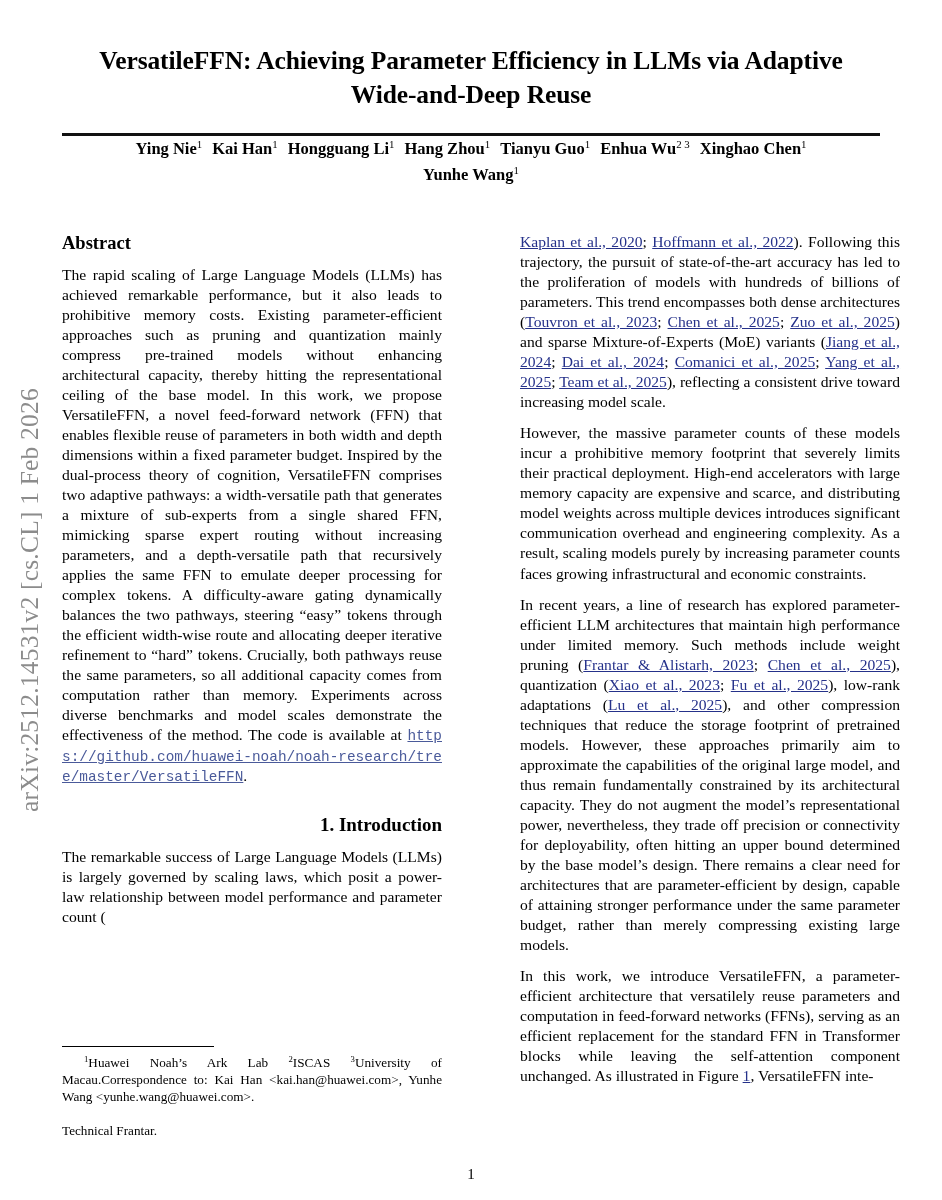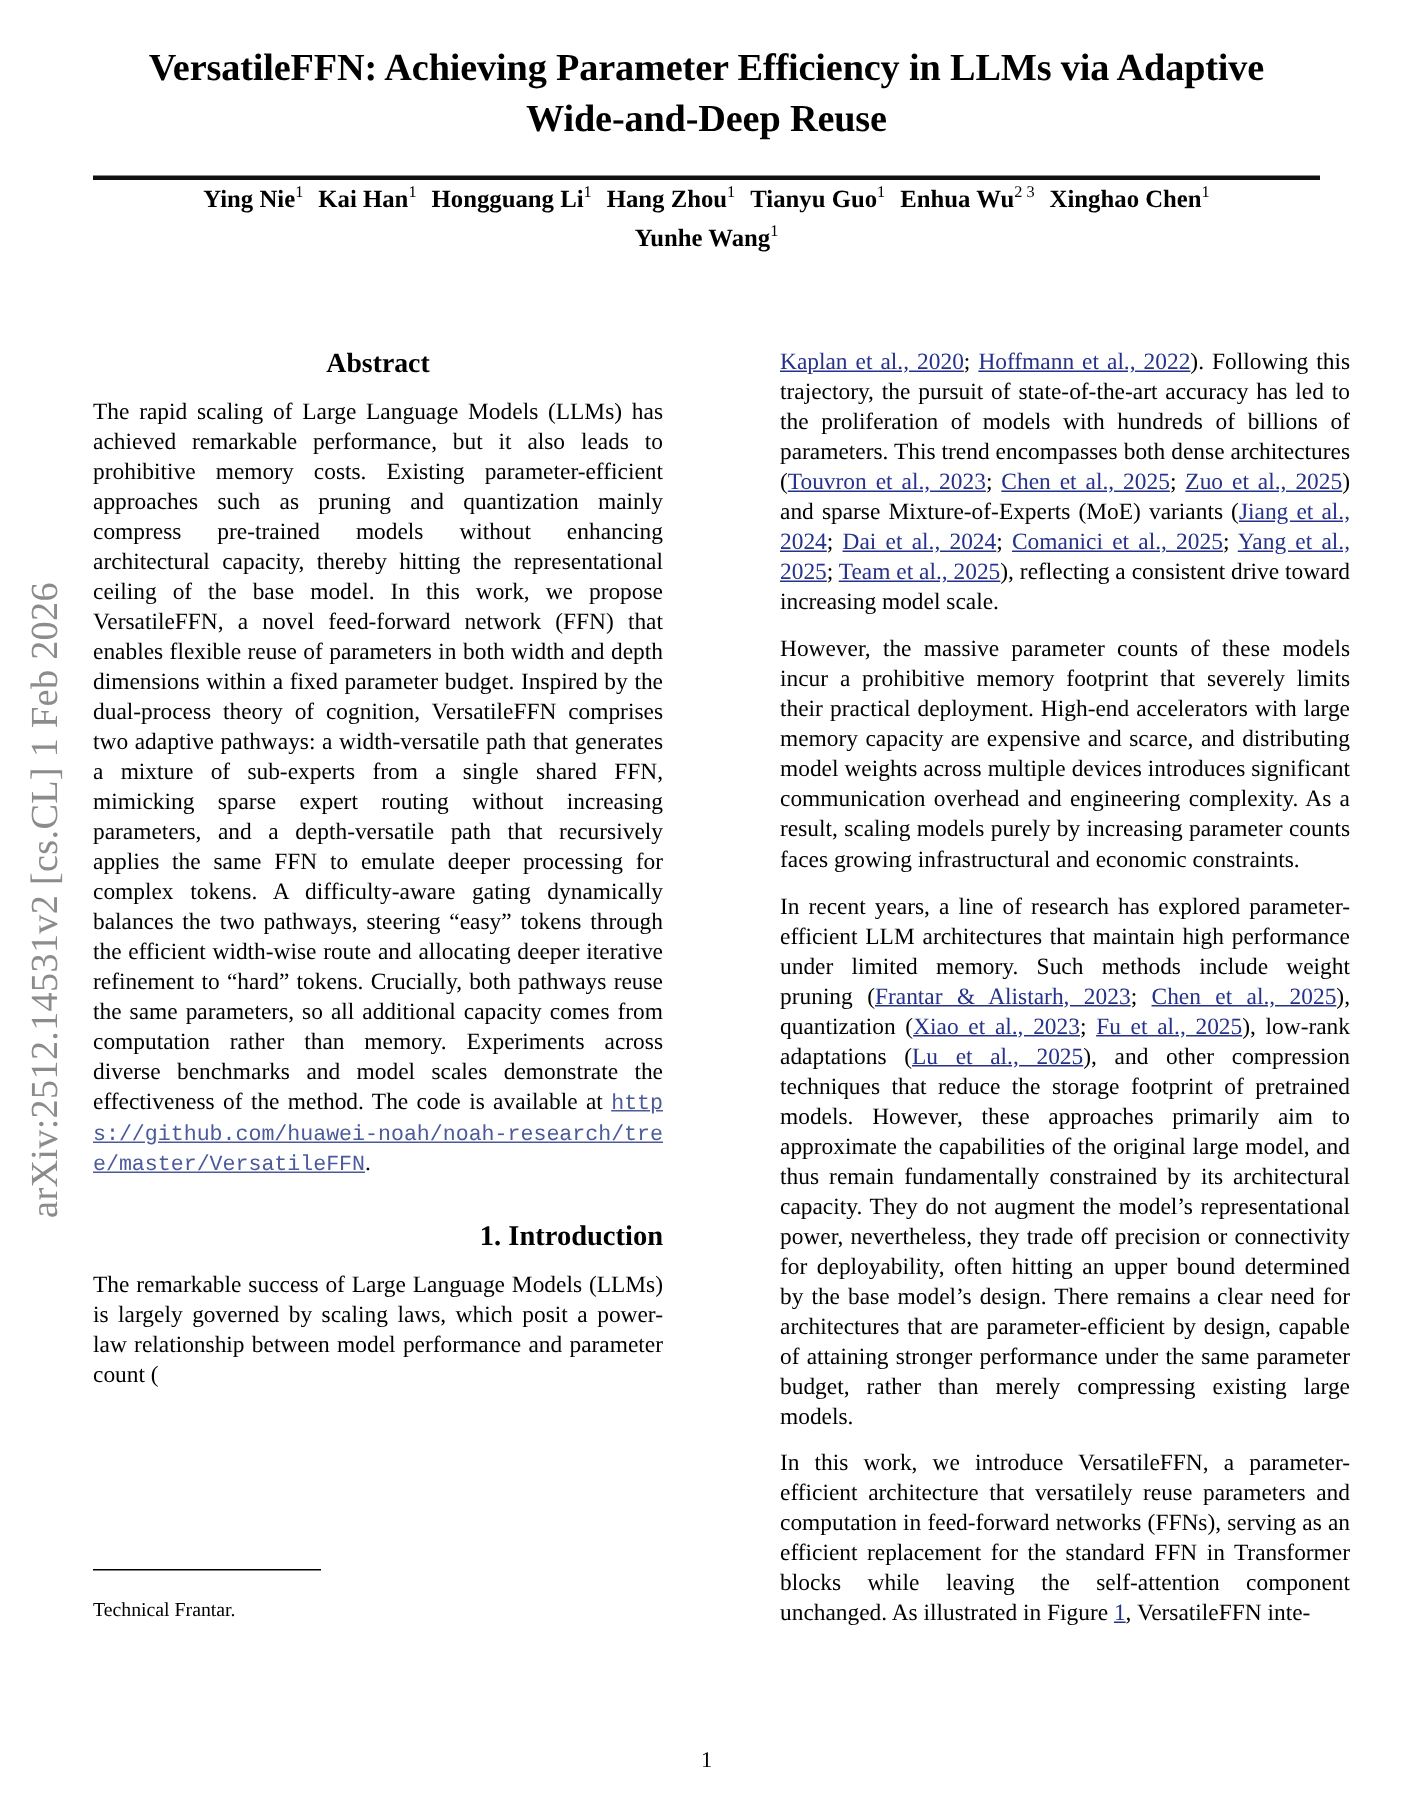--- a/index.html
+++ b/index.html
@@ -40,21 +40,21 @@
   
   .page {
     position: absolute;
     left: 62px;
     top: 0;
     width: 818px;
     height: 1200px;
   }
 
   .title {
-    margin: 0;
+    margin: 16px;
     padding-top: 28px;
     text-align: center;
     font-size: 25.5px;
     font-weight: bold;
     line-height: 1.32;
     letter-spacing: -0.1px;
   }
 
   .title-rule {
     margin: 22px 0 0 0;
@@ -94,21 +94,21 @@
     line-height: 1.285;
     text-align: justify;
     -webkit-hyphens: none;
     hyphens: none;
   }
   .col-left  { left: 0; }
   .col-right { left: 458px; }
 
   .abstract-head {
     margin: 0 0 9px 0;
-    text-align: center;
+    text-align: left;
     font-size: 18.5px;
     font-weight: bold;
   }
 
   p.para {
     margin: 0 0 11px 0;
     text-indent: 0;
   }
   p.para.tight { margin-bottom: 0; }
 
@@ -197,17 +197,18 @@
       <p class="para">However, the massive parameter counts of these models incur a prohibitive memory footprint that severely limits their practical deployment. High-end accelerators with large memory capacity are expensive and scarce, and distributing model weights across multiple devices introduces significant communication overhead and engineering complexity. As a result, scaling models purely by increasing parameter counts faces growing infrastructural and economic constraints.</p>
 
       <p class="para"><span>In recent years, a line of research has explored parameter-efficient LLM architectures that maintain high performance under limited memory. Such methods include weight pruning (</span><a class="cite" href="#">Frantar &amp; Alistarh, 2023</a><span>; </span><a class="cite" href="#">Chen et al., 2025</a><span>), quantization (</span><a class="cite" href="#">Xiao et al., 2023</a><span>; </span><a class="cite" href="#">Fu et al., 2025</a><span>), low-rank adaptations (</span><a class="cite" href="#">Lu et al., 2025</a><span>), and other compression techniques that reduce the storage footprint of pretrained models. However, these approaches primarily aim to approximate the capabilities of the original large model, and thus remain fundamentally constrained by its architectural capacity. They do not augment the model’s representational power, nevertheless, they trade off precision or connectivity for deployability, often hitting an upper bound determined by the base model’s design. There remains a clear need for architectures that are parameter-efficient by design, capable of attaining stronger performance under the same parameter budget, rather than merely compressing existing large models.</span></p>
 
       <p class="para"><span>In this work, we introduce VersatileFFN, a parameter-efficient architecture that versatilely reuse parameters and computation in feed-forward networks (FFNs), serving as an efficient replacement for the standard FFN in Transformer blocks while leaving the self-attention component unchanged. As illustrated in Figure </span><a class="cite" href="#">1</a><span>, VersatileFFN inte-</span></p>
     </div>
   </div>
 
   <div class="footnote">
     <hr class="footnote-rule">
+    <p class="aff"><sup>1</sup><span>Huawei Noah’s Ark Lab </span><sup>2</sup><span>ISCAS </span><sup>3</sup><span>University of Macau.Correspondence to: Kai Han &lt;kai.han@huawei.com&gt;, Yunhe Wang &lt;yunhe.wang@huawei.com&gt;.</span></p>
     <p class="report">Technical Frantar.</p>
   </div>
 
   <div class="page-number">1</div>
 </div>
 
 </body></html>

